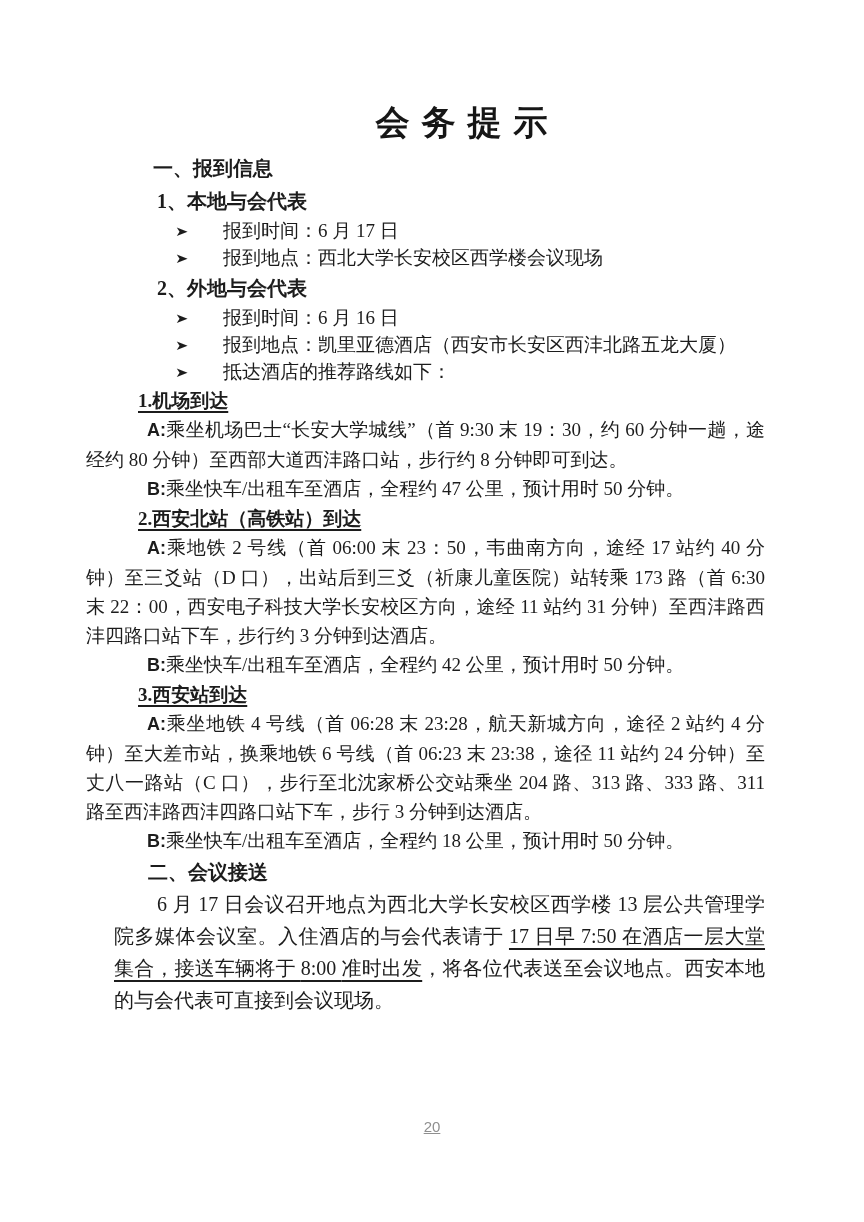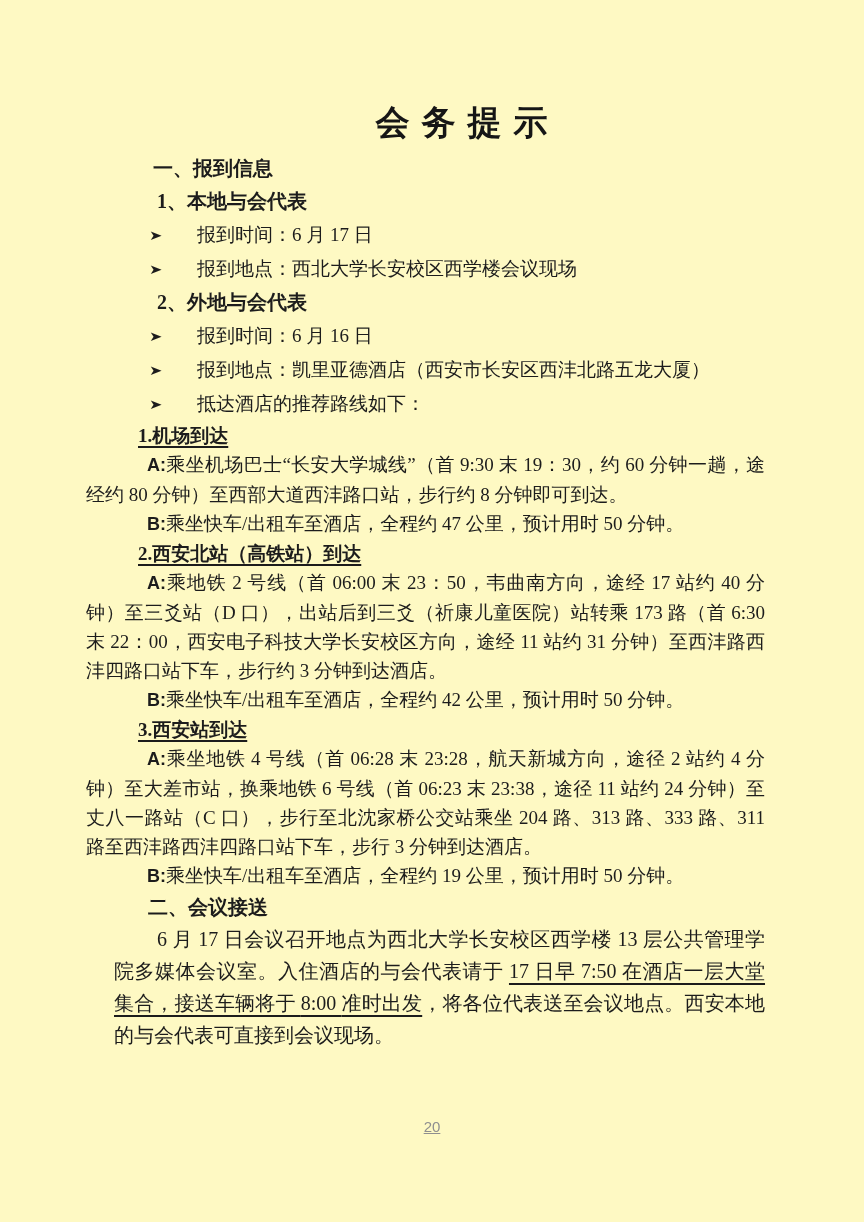--- a/index.html
+++ b/index.html
@@ -1,21 +1,21 @@
 <!DOCTYPE html>
 <html><head>
 <meta charset="utf-8">
 <style>
   html, body { margin: 0; padding: 0; background: #e8e8e8; }
   .page {
     position: relative;
     width: 864px;
     height: 1222px;
     margin: 0 auto;
-    background: #fef9c3;
+    background: #ffffff;
     color: #1c1c1c;
     font-family: "Liberation Serif", "DejaVu Serif", serif;
     overflow: hidden;
   }
   .content {
     position: absolute;
     left: 86px;
     top: 0;
     width: 679px;
   }
@@ -36,23 +36,23 @@
     line-height: 33px;
   }
   .sec-heading.first { margin-top: 6px; }
   .sub-heading {
     margin-left: 71px;
     font-size: 20px;
     font-weight: bold;
     line-height: 33px;
   }
   .bullet-line {
-    margin-left: 63px;
+    margin-left: 89px;
     font-size: 19px;
-    line-height: 33px;
+    line-height: 26px;
     white-space: nowrap;
   }
   .bullet {
     display: inline-block;
     width: 30px;
     margin-right: 18px;
     font-size: 16px;
     transform: scaleY(0.85);
   }
   .route-heading {
@@ -162,21 +162,21 @@
       <span class="ab-label">B:</span><span>乘坐快车/出租车至酒店，全程约 42 公里，预计用时 50 分钟。</span>
     </p>
 
     <div class="route-heading">
       <span class="u">3.西安站到达</span>
     </div>
     <p class="route-para">
       <span class="ab-label">A:</span><span>乘坐地铁 4 号线（首 06:28 末 23:28，航天新城方向，途径 2 站约 4 分钟）至大差市站，换乘地铁 6 号线（首 06:23 末 23:38，途径 11 站约 24 分钟）至丈八一路站（C 口），步行至北沈家桥公交站乘坐 204 路、313 路、333 路、311 路至西沣路西沣四路口站下车，步行 3 分钟到达酒店。</span>
     </p>
     <p class="route-para">
-      <span class="ab-label">B:</span><span>乘坐快车/出租车至酒店，全程约 19 公里，预计用时 50 分钟。</span>
+      <span class="ab-label">B:</span><span>乘坐快车/出租车至酒店，全程约 18 公里，预计用时 50 分钟。</span>
     </p>
 
     <div class="transfer-heading">二、会议接送</div>
 
     <p class="transfer-para">
       <span class="b">6 月 17 日会议召开</span><span>地点为</span><span class="b">西北大学长安校区西学楼 13 层公共管理学院多媒体会议室。</span><span>入住酒店的与会代表请于 </span><span class="b u">17 日早 7:50 </span><span class="u">在酒店一层大堂集合，接送车辆将于 </span><span class="b u">8:00 </span><span class="u">准时出发</span><span>，将各位代表送至会议地点。西安本地的与会代表可直接到会议现场。</span>
     </p>
 
   </div>
 

